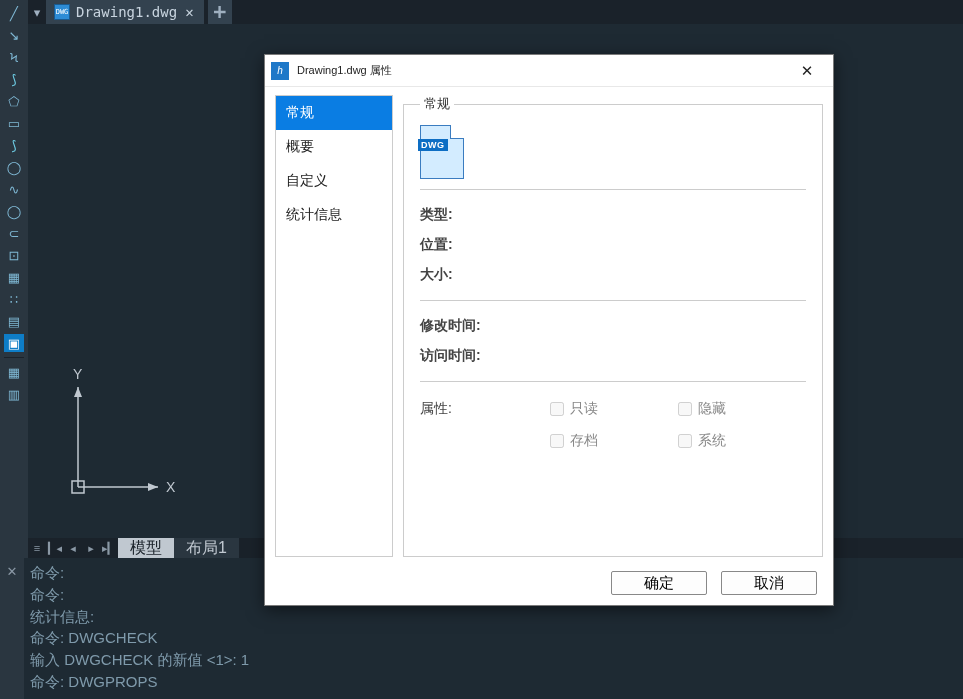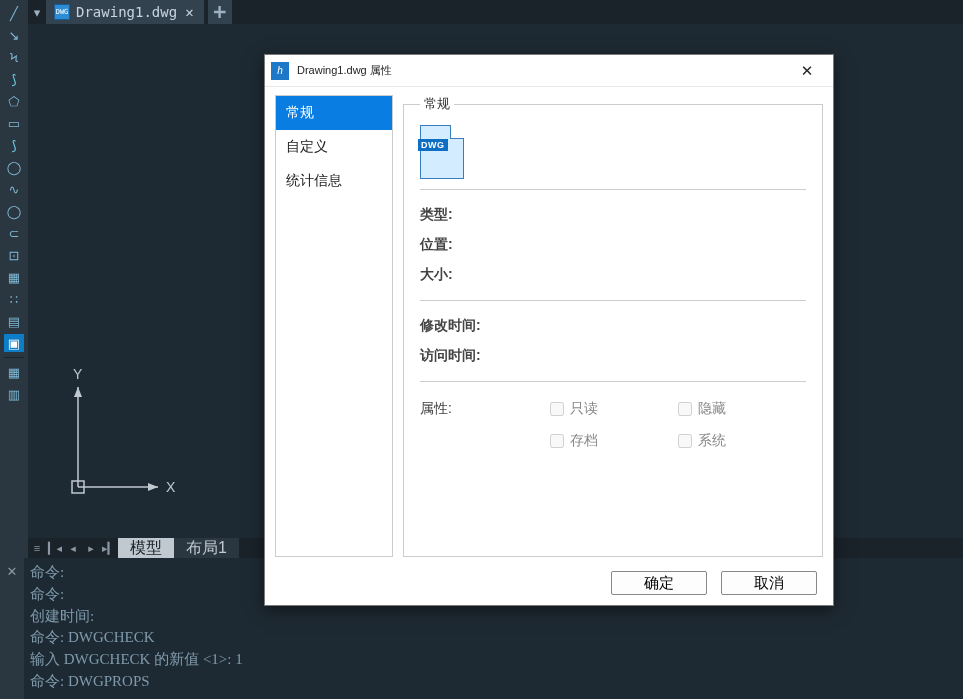--- a/index.html
+++ b/index.html
@@ -28,21 +28,21 @@
   
   
   .layoutbar { position:absolute; left:28px; top:538px; right:0; height:20px; background:#1a222a; display:flex; align-items:stretch;}
   .layoutbar .navbtn { width:18px; display:flex; align-items:center; justify-content:center; color:#8a98a5; cursor:pointer; font-size:11px;}
   .layoutbar .ltab { padding:0 12px; display:flex; align-items:center; background:#2a3640; color:#c0c8d0; font-size:16px; cursor:pointer;}
   .layoutbar .ltab.active { background:#c0c8d0; color:#1a222a;}
   
   
   .cmdpanel { position:absolute; left:0; top:558px; right:0; bottom:0; background:#1e2a33; display:flex;}
   .cmdpanel .handle { width:24px; background:#2a3640; display:flex; align-items:flex-start; justify-content:center; padding-top:6px; color:#8a98a5; cursor:pointer;}
-  .cmdpanel .log { flex:1; padding:4px 6px; font-family:Liberation Serif, serif; font-size:15px; color:#7f9aab; line-height:1.45;}
+  .cmdpanel .log { flex:1; padding:4px 6px; font-family:Liberation Sans, sans-serif; font-size:15px; color:#7f9aab; line-height:1.45;}
   
   
   .modal { position:absolute; left:264px; top:54px; width:570px; height:552px; background:#fff; border:1px solid #7a7a7a; box-shadow:0 4px 16px rgba(0,0,0,0.5); display:flex; flex-direction:column;}
   .modal .titlebar { height:32px; display:flex; align-items:center; padding:0 6px; background:#fff; color:#222; border-bottom:1px solid #e8e8e8;}
   .modal .titlebar .appicon { width:18px; height:18px; background:#1e78c8; margin-right:8px; display:flex; align-items:center; justify-content:center; color:#fff; font-size:10px; font-style:italic;}
   .modal .titlebar .title { flex:1; font-size:11px;}
   .modal .titlebar .xbtn { width:40px; height:28px; display:flex; align-items:center; justify-content:center; font-size:15px; cursor:pointer;}
   .modal .body { flex:1; display:flex; padding:8px 10px 4px 10px; gap:10px;}
   .modal .navlist { width:118px; border:1px solid #ccc; background:#fff; display:flex; flex-direction:column;}
   .modal .navlist .item { padding:8px 10px; font-size:14px; color:#222; cursor:pointer;}
@@ -122,36 +122,37 @@
   <div class="navbtn">▸▎</div>
   <div class="ltab active">模型</div>
   <div class="ltab">布局1</div>
 </div>
 
 <div class="cmdpanel">
   <div class="handle">✕</div>
   <div class="log">
     <div>命令:</div>
     <div>命令:</div>
-    <div>创建时间:</div>
+    <div>统计信息:</div>
     <div>命令: DWGCHECK</div>
     <div>输入 DWGCHECK 的新值 &lt;1&gt;: 1</div>
     <div>命令: DWGPROPS</div>
   </div>
 </div>
 
 <div class="modal">
   <div class="titlebar">
     <div class="appicon">h</div>
     <div class="title">Drawing1.dwg 属性</div>
     <div class="xbtn">✕</div>
   </div>
   <div class="body">
     <div class="navlist">
       <div class="item sel">常规</div>
+      <div class="item">概要</div>
       <div class="item">自定义</div>
       <div class="item">统计信息</div>
     </div>
     <div class="content">
       <fieldset>
         <legend>常规</legend>
         <div class="dwgicon">
           <div class="page"></div>
             <div class="fold"></div>
           <div class="badge">DWG</div>

